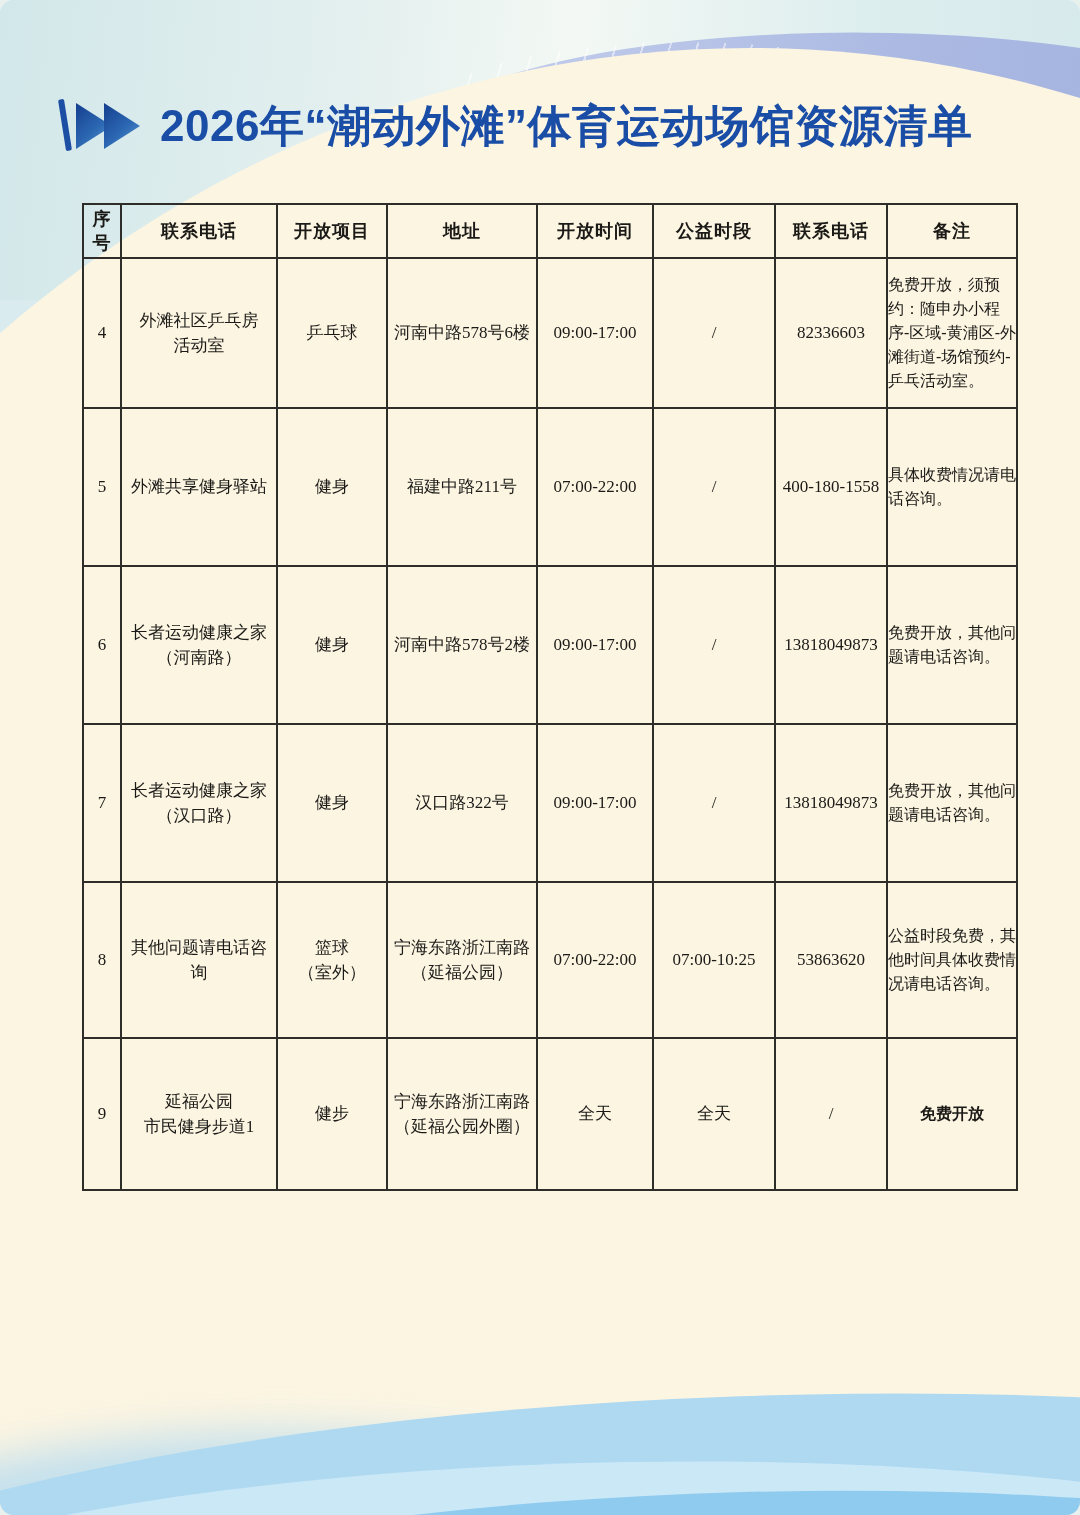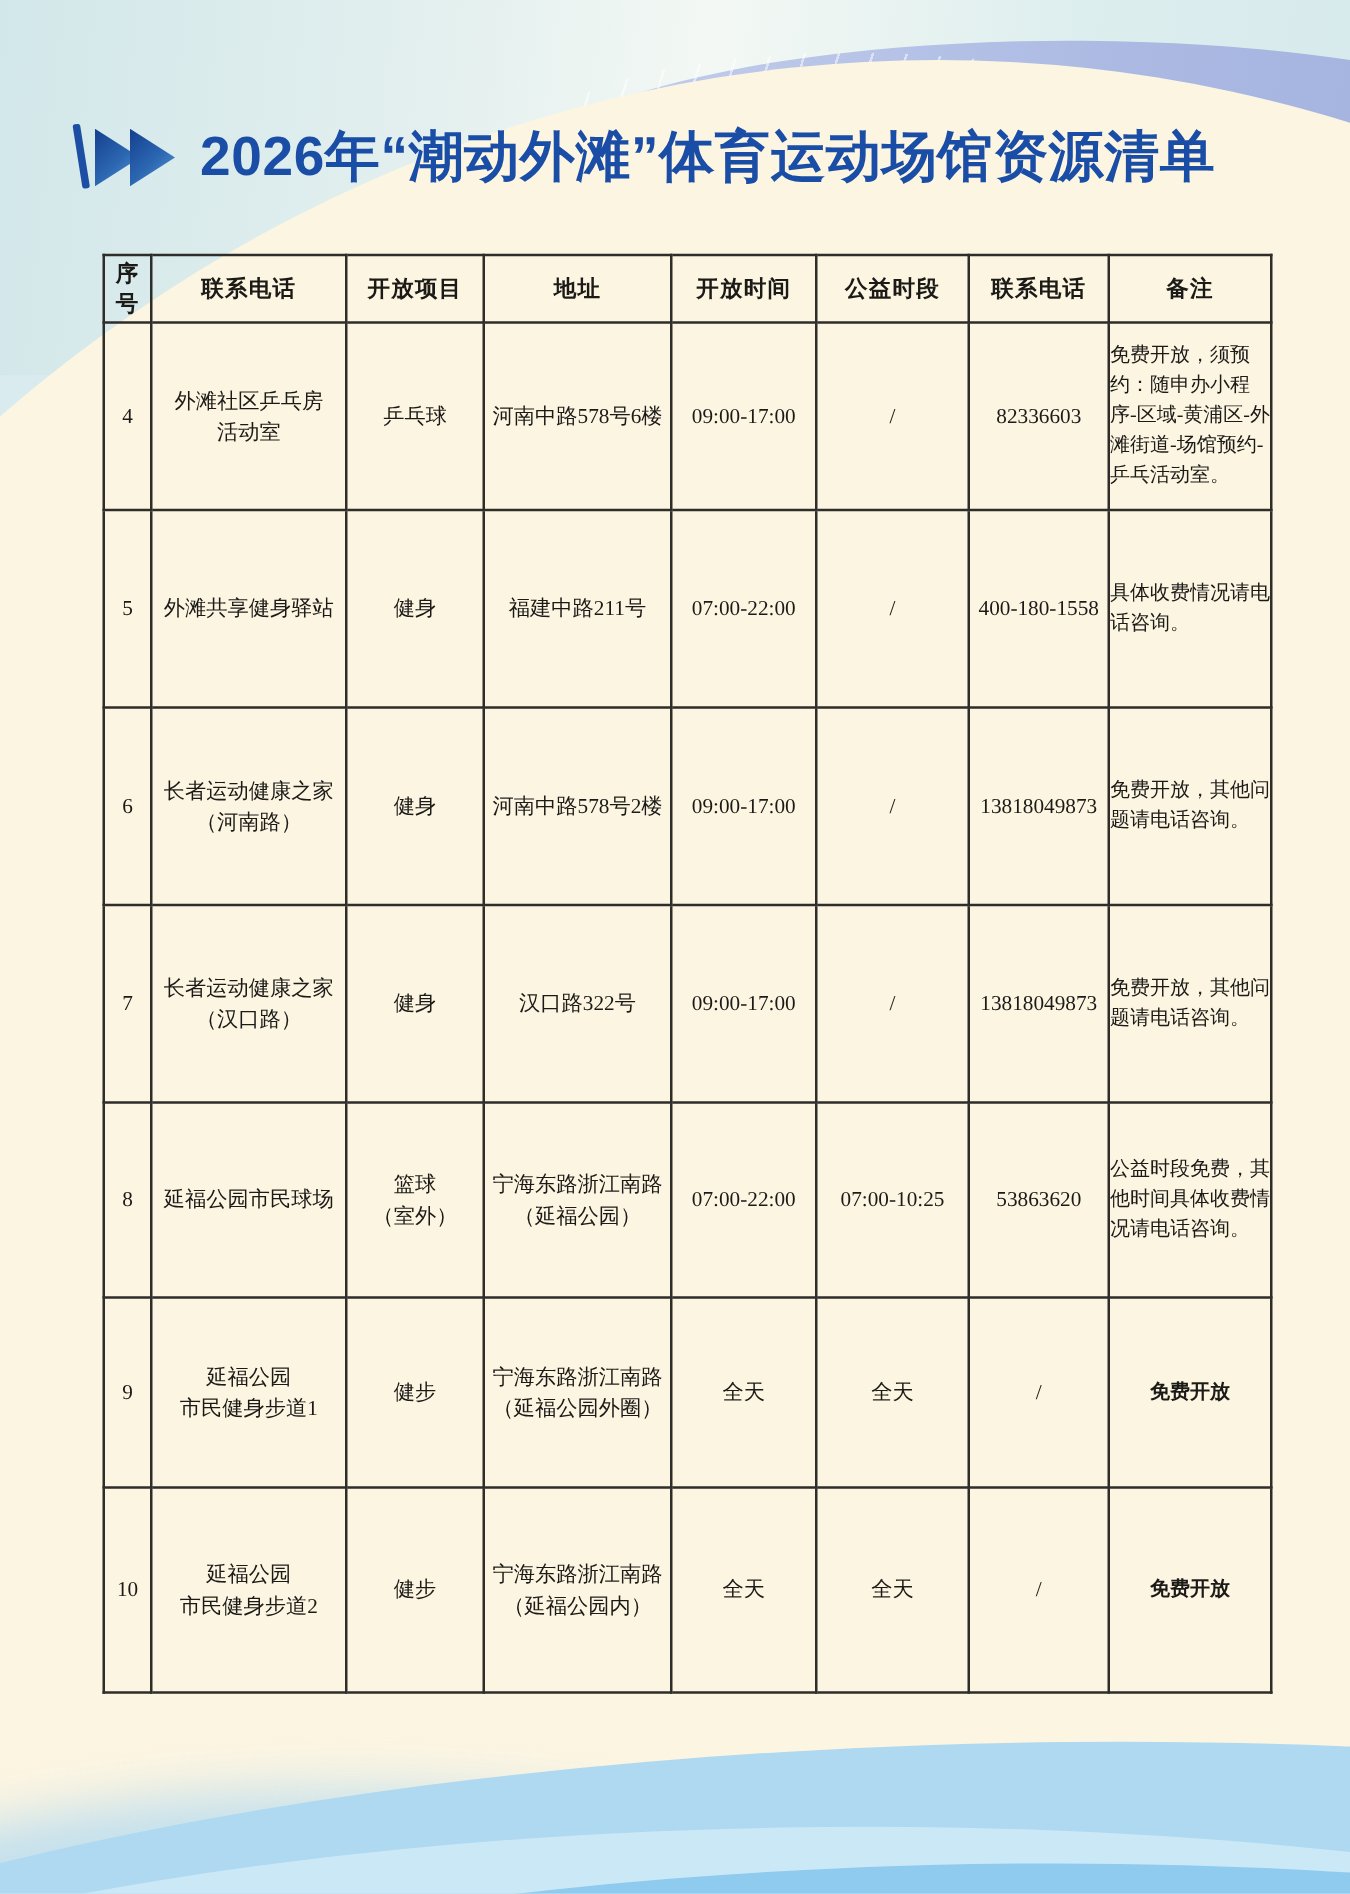--- a/index.html
+++ b/index.html
@@ -1,19 +1,20 @@
 <!DOCTYPE html>
 <html lang="zh"><head>
 <meta charset="utf-8">
 <style>
   html,body{margin:0;padding:0;background:#e9f1ef;}
   .page{
     position:relative;width:1080px;height:1515px;margin:0 auto;
     overflow:hidden;background:#d9ebee;
     font-family:"Liberation Serif","DejaVu Serif",serif;
+    border-radius:14px;
   }
   
   .bg-band{
     position:absolute;left:0;top:0;width:100%;height:300px;
     background:linear-gradient(96deg,#d2e7ea 0%,#e2efee 30%,#f3f8f4 52%,#ddeeee 78%,#d6e9ec 100%);
   }
   .roof{
     position:absolute;left:388px;top:32px;width:960px;height:160px;
     background:linear-gradient(100deg,#c8d2ee 0%,#aab8e2 55%,#9fb0dd 100%);
     border-radius:55% 45% 0 0 / 95% 75% 0 0;
@@ -171,21 +172,21 @@
 （汉口路）</td>
         <td class="c-sport">健身</td>
         <td class="c-addr">汉口路322号</td>
         <td class="c-hours">09:00-17:00</td>
         <td class="c-welfare">/</td>
         <td class="c-phone">13818049873</td>
         <td class="c-note">免费开放，其他问题请电话咨询。</td>
       </tr>
       <tr class="rh-4">
         <td class="c-no">8</td>
-        <td class="c-name">延福公园市民球场</td>
+        <td class="c-name">其他问题请电话咨询</td>
         <td class="c-sport">篮球
 （室外）</td>
         <td class="c-addr">宁海东路浙江南路
 （延福公园）</td>
         <td class="c-hours">07:00-22:00</td>
         <td class="c-welfare">07:00-10:25</td>
         <td class="c-phone">53863620</td>
         <td class="c-note">公益时段免费，其他时间具体收费情况请电话咨询。</td>
       </tr>
       <tr class="rh-5">
@@ -193,28 +194,16 @@
         <td class="c-name">延福公园
 市民健身步道1</td>
         <td class="c-sport">健步</td>
         <td class="c-addr">宁海东路浙江南路
 （延福公园外圈）</td>
         <td class="c-hours">全天</td>
         <td class="c-welfare">全天</td>
         <td class="c-phone">/</td>
         <td class="c-note note-center">免费开放</td>
       </tr>
-      <tr class="rh-6">
-        <td class="c-no">10</td>
-        <td class="c-name">延福公园
-市民健身步道2</td>
-        <td class="c-sport">健步</td>
-        <td class="c-addr">宁海东路浙江南路
-（延福公园内）</td>
-        <td class="c-hours">全天</td>
-        <td class="c-welfare">全天</td>
-        <td class="c-phone">/</td>
-        <td class="c-note note-center">免费开放</td>
-      </tr>
     </tbody>
   </table>
 
 </div>
 
 </body></html>

